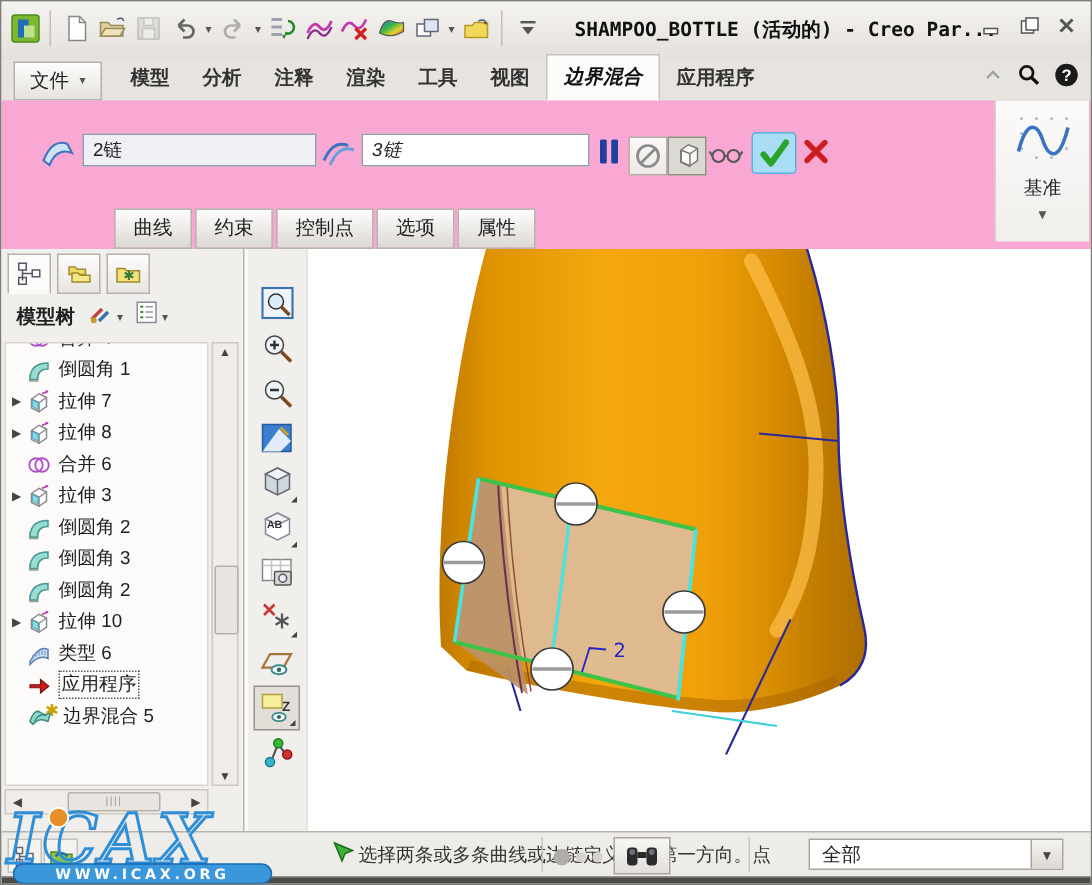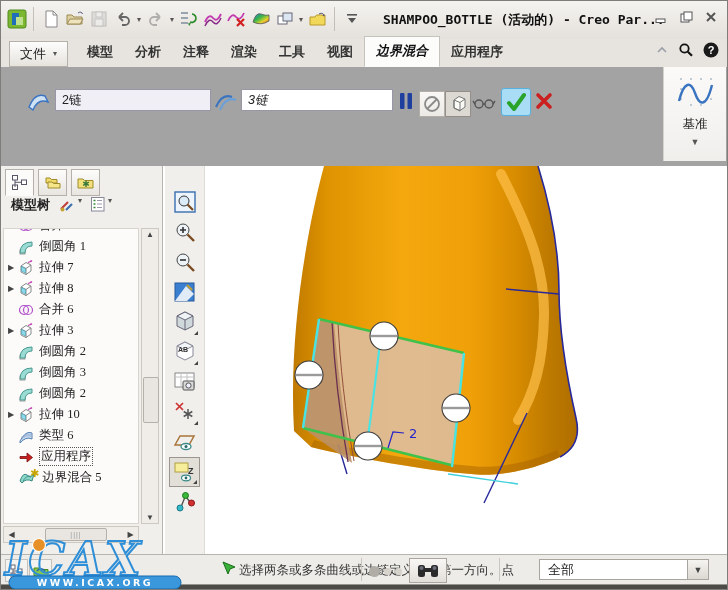--- a/index.html
+++ b/index.html
@@ -21,21 +21,21 @@
   .tabrow{position:absolute;left:0;top:38px;right:0;height:28px;background:#e7e4df;
           border-bottom:1px solid #cfccc6;display:flex;align-items:flex-end;}
   .filebtn{margin:2px 8px 0 8px;padding:3px 8px 4px 10px;border:1px solid #b5b1aa;
            background:linear-gradient(#fdfdfc,#e6e3de);font-size:13px;color:#222;
            display:flex;gap:5px;align-items:center;height:17px;}
   .rtab{padding:5px 11px 6px 11px;font-size:13px;color:#333;white-space:nowrap;font-weight:bold;}
   .rtab.active{background:#fcfcfb;border:1px solid #c6c2bc;border-bottom:1px solid #fcfcfb;
                font-style:italic;font-weight:bold;color:#111;}
   .tabicons{position:absolute;right:8px;top:3px;display:flex;gap:9px;align-items:center;}
   
-  .ribbon{position:absolute;left:0;top:66px;right:0;height:99px;background:#a3a3a3;
+  .ribbon{position:absolute;left:0;top:66px;right:0;height:99px;background:#f9a8d4;
           border-bottom:1px solid #c6c2bc;}
   .collector-ico{position:absolute;top:20px;}
   .collector{position:absolute;top:22px;height:20px;border:1px solid #9a96a8;background:#fff;
              font-size:12.5px;padding:0 6px;color:#222;font-family:inherit;}
   .dashbtn{position:absolute;display:flex;align-items:center;justify-content:center;}
   .framed{border:1px solid #b3afa8;background:linear-gradient(#f9f8f6,#eceae6);}
   .pressedf{border:1px solid #938f88;background:#dcd8d2;}
   .accentbtn{border:1px solid #5ab0dd;background:#a9dcf5;border-radius:3px;}
   .subtabs{position:absolute;left:75px;top:72px;display:flex;gap:2px;}
   .stab{padding:3px 12px 4px 12px;font-size:13px;color:#222;border:1px solid #b8b4ae;
@@ -45,30 +45,30 @@
   .datum .lbl{font-size:12.5px;color:#222;margin-top:1px;}
   .datum .arr{font-size:9px;color:#555;margin-top:4px;}
   
   .content{position:absolute;left:0;top:165px;width:728px;height:388px;background:#fff;}
   .treepanel{position:absolute;left:0;top:0;width:162px;height:388px;background:#f1efeb;
              border-right:1px solid #b9b5ae;box-sizing:border-box;}
   .ttabs{position:absolute;left:4px;top:3px;display:flex;gap:4px;}
   .ttab{width:27px;height:25px;border:1px solid #b5b1aa;background:linear-gradient(#fdfdfc,#e8e5e0);
         display:flex;align-items:center;justify-content:center;}
   .ttab.active{background:#fbfbfa;border-bottom:1px solid #fbfbfa;}
-  .theader{position:absolute;left:0px;top:30px;width:160px;height:30px;display:flex;
+  .theader{position:absolute;left:0px;top:30px;width:160px;height:30px;display:flex;align-items:center;
            background:#f1efeb;}
   .theader .tt{font-size:13px;font-weight:bold;color:#222;margin-left:10px;}
   .tlist{position:absolute;left:2px;top:62px;width:136px;height:296px;background:#fcfbfa;
          overflow:hidden;border:1px solid #d8d4ce;box-sizing:border-box;}
   .trow{height:21px;display:flex;align-items:center;font-size:12.5px;color:#222;white-space:nowrap;}
   .trow .arr{width:14px;font-size:8px;color:#444;text-align:center;flex:none;}
   .trow .noarr{width:14px;flex:none;}
   .trow .ticon{width:18px;flex:none;display:flex;align-items:center;}
-  .trow .lab{margin-left:3px;font-family:Liberation Serif, serif;}
+  .trow .lab{margin-left:3px;}
   .trow.clipped{margin-top:-14px;}
   .trow.selected .lab{border:1px dotted #555;padding:0 1px;}
   .star{color:#c9a400;font-weight:bold;font-size:11px;margin:-8px 0 0 -6px;flex:none;}
   .vscroll{position:absolute;left:140px;top:62px;width:18px;height:296px;background:#f0ede9;
            border:1px solid #ccc8c2;box-sizing:border-box;}
   .hscroll{position:absolute;left:2px;top:360px;width:136px;height:17px;background:#f0ede9;
            border:1px solid #ccc8c2;box-sizing:border-box;display:flex;align-items:center;}
   .sarr{font-size:8px;color:#444;width:15px;text-align:center;}
   .vthumb{position:absolute;left:1px;top:148px;width:14px;height:44px;background:#e9e6e1;
           border:1px solid #b5b1aa;border-radius:2px;}
@@ -325,20 +325,27 @@
               <circle cx="16" cy="32" r="1"></circle>
               <circle cx="26" cy="32" r="1"></circle>
               <circle cx="36" cy="26" r="1"></circle>
             </g>
           <path d="M4 28 C9 8 16 8 20 20 S31 36 37 12" stroke="#3a74c0" stroke-width="2.4" fill="none"></path>
         </svg>
       </div>
       <div class="lbl">基准</div>
       <div class="arr">▼</div>
     </div>
+    <div class="subtabs" id="subtabs">
+        <div class="stab">曲线</div>
+        <div class="stab">约束</div>
+        <div class="stab">控制点</div>
+        <div class="stab">选项</div>
+        <div class="stab">属性</div>
+      </div>
   </div>
 
   <div class="content">
 
     <svg class="gfx" width="568" height="388" viewBox="0 0 568 388">
       <defs>
         <linearGradient id="bgrad" x1="0" y1="0" x2="1" y2="0">
           <stop offset="0" stop-color="#C07A00"></stop>
             <stop offset=".12" stop-color="#DE9300"></stop>
           <stop offset=".38" stop-color="#F4A80E"></stop>

